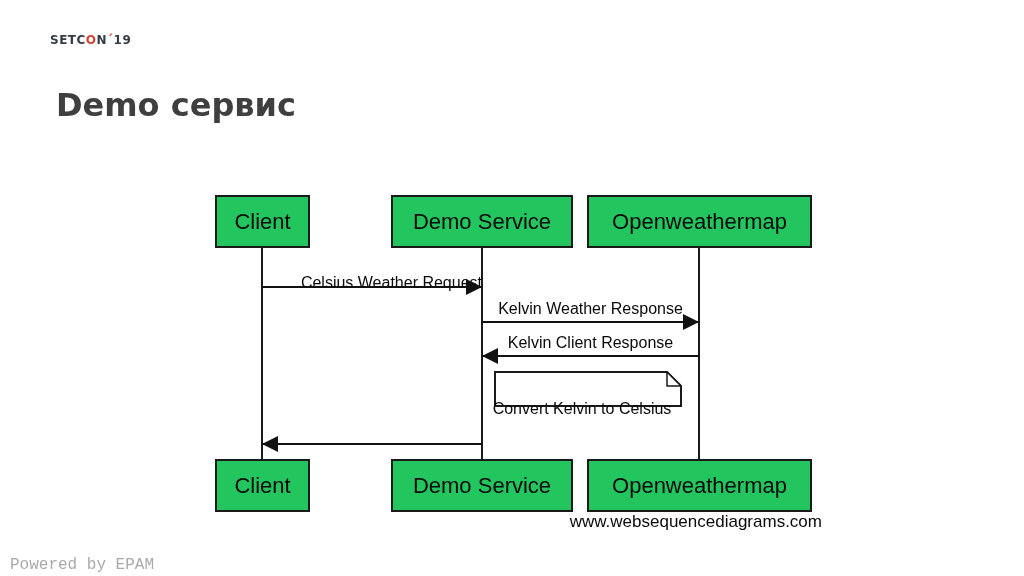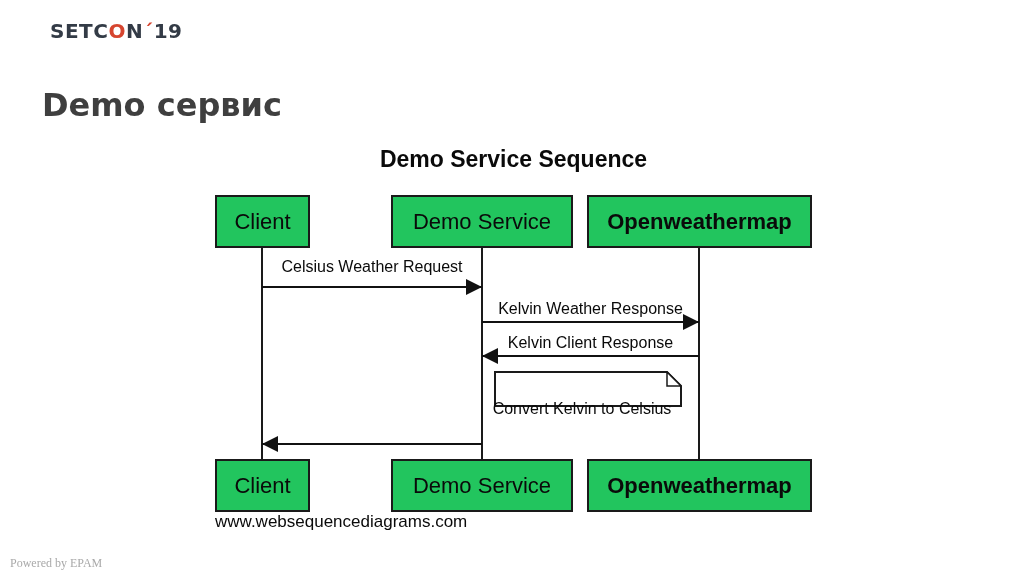--- a/index.html
+++ b/index.html
@@ -3,28 +3,28 @@
 <meta charset="utf-8">
 <style>
   * { margin:0; padding:0; box-sizing:border-box; }
   html,body { background:#fff; }
   .slide {
     position:relative; width:1024px; height:576px; background:#fff;
     font-family:"Liberation Sans", sans-serif; overflow:hidden;
   }
   
   .logo {
-    position:absolute; left:50px; top:19px;
+    position:absolute; left:50px; top:33px;
     font-family:"DejaVu Sans", sans-serif;
-    font-weight:bold; font-size:20px; letter-spacing:0.5px;
+    font-weight:bold; font-size:12px; letter-spacing:0.5px;
     color:var(--logo-text,#333b46);
   }
   .logo .accent { color:var(--logo-accent,#d6452f); }
   .page-title {
-    position:absolute; left:42px; top:86px;
+    position:absolute; left:56px; top:86px;
     font-family:"DejaVu Sans", sans-serif;
     font-weight:bold; font-size:32px;
     color:var(--heading,#3f3f3f);
     text-align:center;
   }
   
   .diagram { position:absolute; left:0; top:0; width:1024px; height:576px; color:var(--diagram-ink,#111); }
   .dg-title {
     position:absolute; left:215px; top:146px; width:597px;
     text-align:center; font-weight:bold; font-size:23px; color:#0a0a0a;
@@ -32,80 +32,79 @@
   .actor-box {
     position:absolute; height:53px; background:#22c55e;
     border:2px solid #1a1a1a;
     display:flex; align-items:center; justify-content:center;
     font-size:22px; color:#0a0a0a;
   }
   .row-top .actor-box { top:195px; }
   .row-bottom .actor-box { top:459px; }
   .pos-client { left:215px; width:95px; }
   .pos-demo { left:391px; width:182px; }
-  .pos-owm { left:587px; width:225px;font-weight:bold; }
+  .pos-owm { left:587px; width:225px; }
   .lifeline { position:absolute; top:248px; height:211px; width:2px; background:#1a1a1a; }
   .ll-client { left:261px; }
   .ll-demo { left:481px; }
   .ll-owm { left:698px; }
   .msg-line { position:absolute; height:2px; background:#111; }
   .msg-label {
     position:absolute; height:18px; text-align:center;
     font-size:16px; color:#0a0a0a; white-space:nowrap;
   }
   .arrow { position:absolute; width:0; height:0;
     border-top:8px solid transparent; border-bottom:8px solid transparent; }
   .arrow-r { border-left:16px solid #111; }
   .arrow-l { border-right:16px solid #111; }
   
   .m1-line { left:262px; top:286px; width:220px; }
-  .m1-label { left:262px; top:258px; width:220px; }
+  .m1-label { left:262px; top:274px; width:220px;text-align:right; }
   .m1-arrow { left:466px; top:279px; }
   .m2-line { left:482px; top:321px; width:217px; }
   .m2-label { left:482px; top:300px; width:217px; }
   .m2-arrow { left:683px; top:314px; }
   .m3-line { left:482px; top:355px; width:217px; }
   .m3-label { left:482px; top:334px; width:217px; }
   .m3-arrow { left:482px; top:348px; }
   .m4-line { left:262px; top:443px; width:220px; }
   .m4-label { left:262px; top:422px; width:220px; }
   .m4-arrow { left:262px; top:436px; }
   
   .note { position:absolute; left:494px; top:371px; width:188px; height:36px; }
   .note svg { position:absolute; left:0; top:0; }
   .note-text {
     position:absolute; left:0; top:0; width:176px; height:36px;
     display:flex; align-items:center; justify-content:center;
     font-size:16px; color:#0a0a0a; white-space:nowrap;margin-top:20px;
   }
   .watermark {
     position:absolute; left:215px; top:512px; width:607px;
-    font-size:17px; color:#0a0a0a;
+    text-align:right; font-size:17px; color:#0a0a0a;
   }
   
   .powered {
     position:absolute; left:10px; top:556px;
-    font-family:Liberation Serif, serif;
-    font-size:12px; color:var(--footer-text,#a9a9a9);
+    font-family:Liberation Mono, monospace;
+    font-size:16px; color:var(--footer-text,#a9a9a9);
   }
 </style>
 </head>
 <body>
 
 <div class="slide">
 
   <div class="logo">
     <span>SETC</span><span class="accent">O</span><span>N</span><span class="accent">´</span><span>19</span>
   </div>
 
   <h1 class="page-title">Demo сервис</h1>
 
   <div class="diagram">
 
-    <div class="dg-title">Demo Service Sequence</div>
 
     <div class="lifeline ll-client"></div>
     <div class="lifeline ll-demo"></div>
     <div class="lifeline ll-owm"></div>
 
     <div class="row-top">
       <div class="actor-box pos-client">Client</div>
       <div class="actor-box pos-demo">Demo Service</div>
       <div class="actor-box pos-owm">Openweathermap</div>
     </div>

